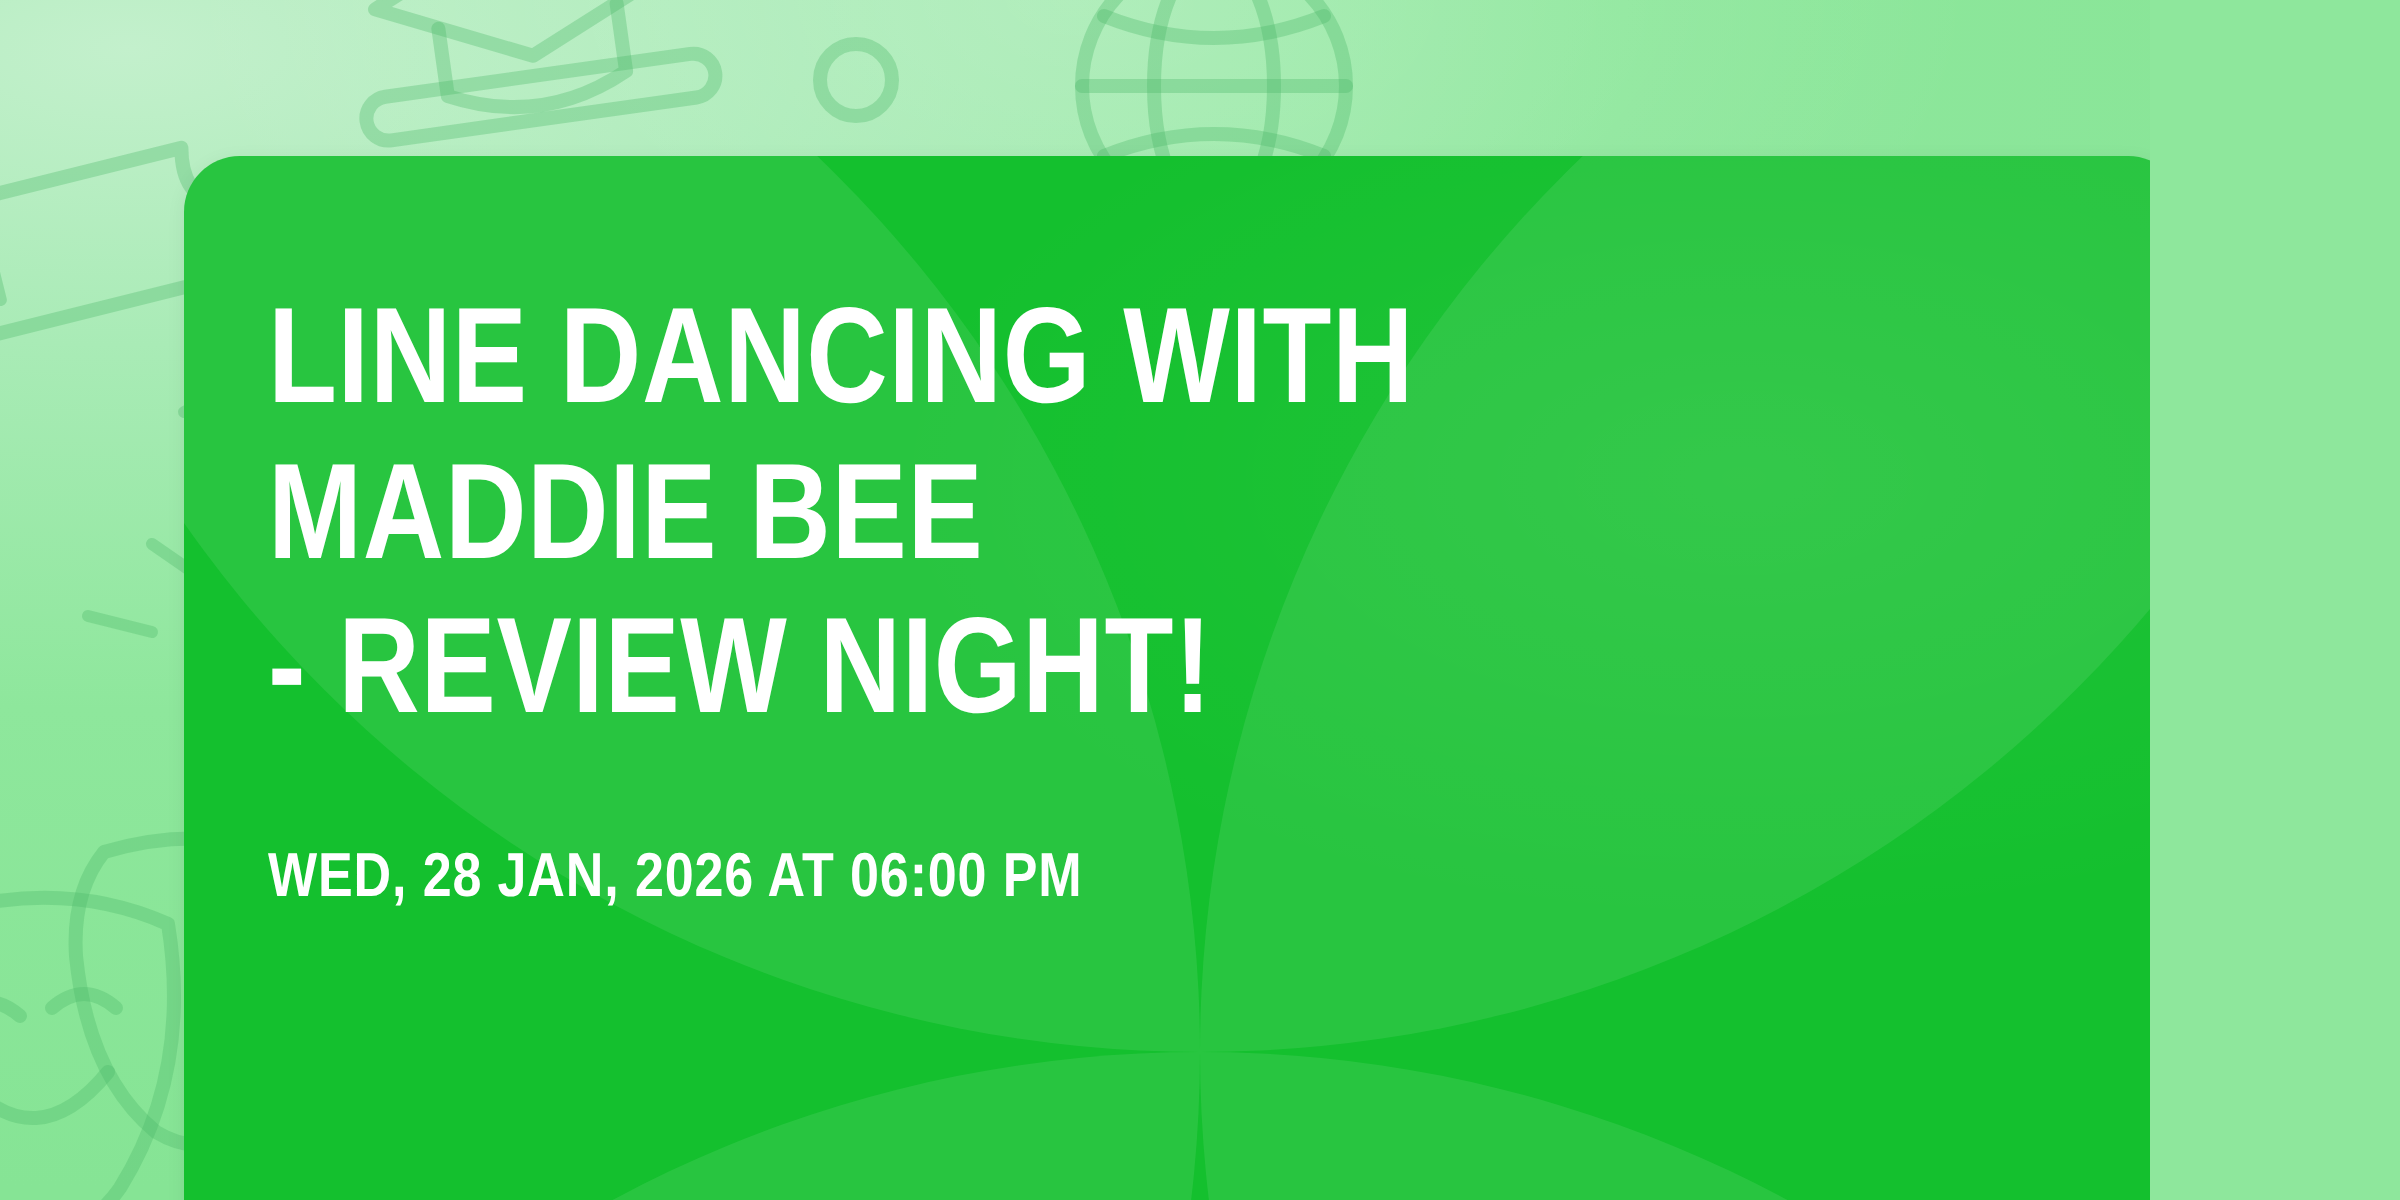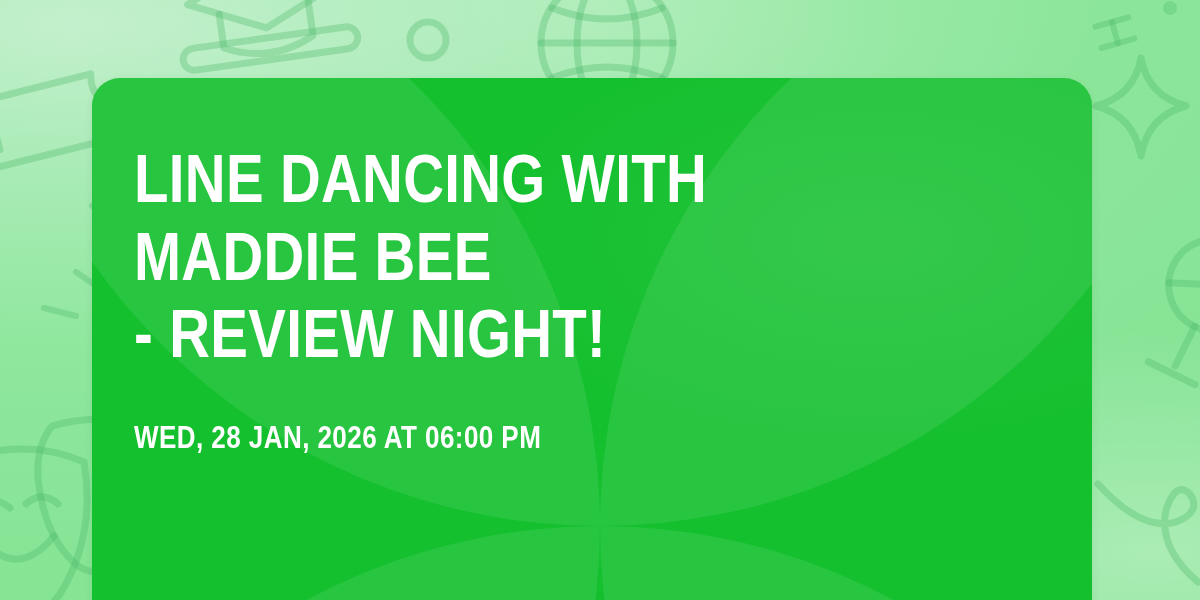--- a/index.html
+++ b/index.html
@@ -10,21 +10,21 @@
     overflow: hidden;
   }
 
   body {
     font-family: "Liberation Sans", sans-serif;
     background: #8ee79c;
   }
 
   #event-banner {
     position: relative;
-    width: 1200px;
+    width: 1075px;
     height: 600px;
     overflow: hidden;
   }
 
   
   .backdrop {
     position: absolute;
     inset: 0;
     background:
       radial-gradient(120% 95% at 6% 4%,  #c3f0cc 0%, #a9ebb6 26%, #8ee79c 58%, #86e495 100%),

